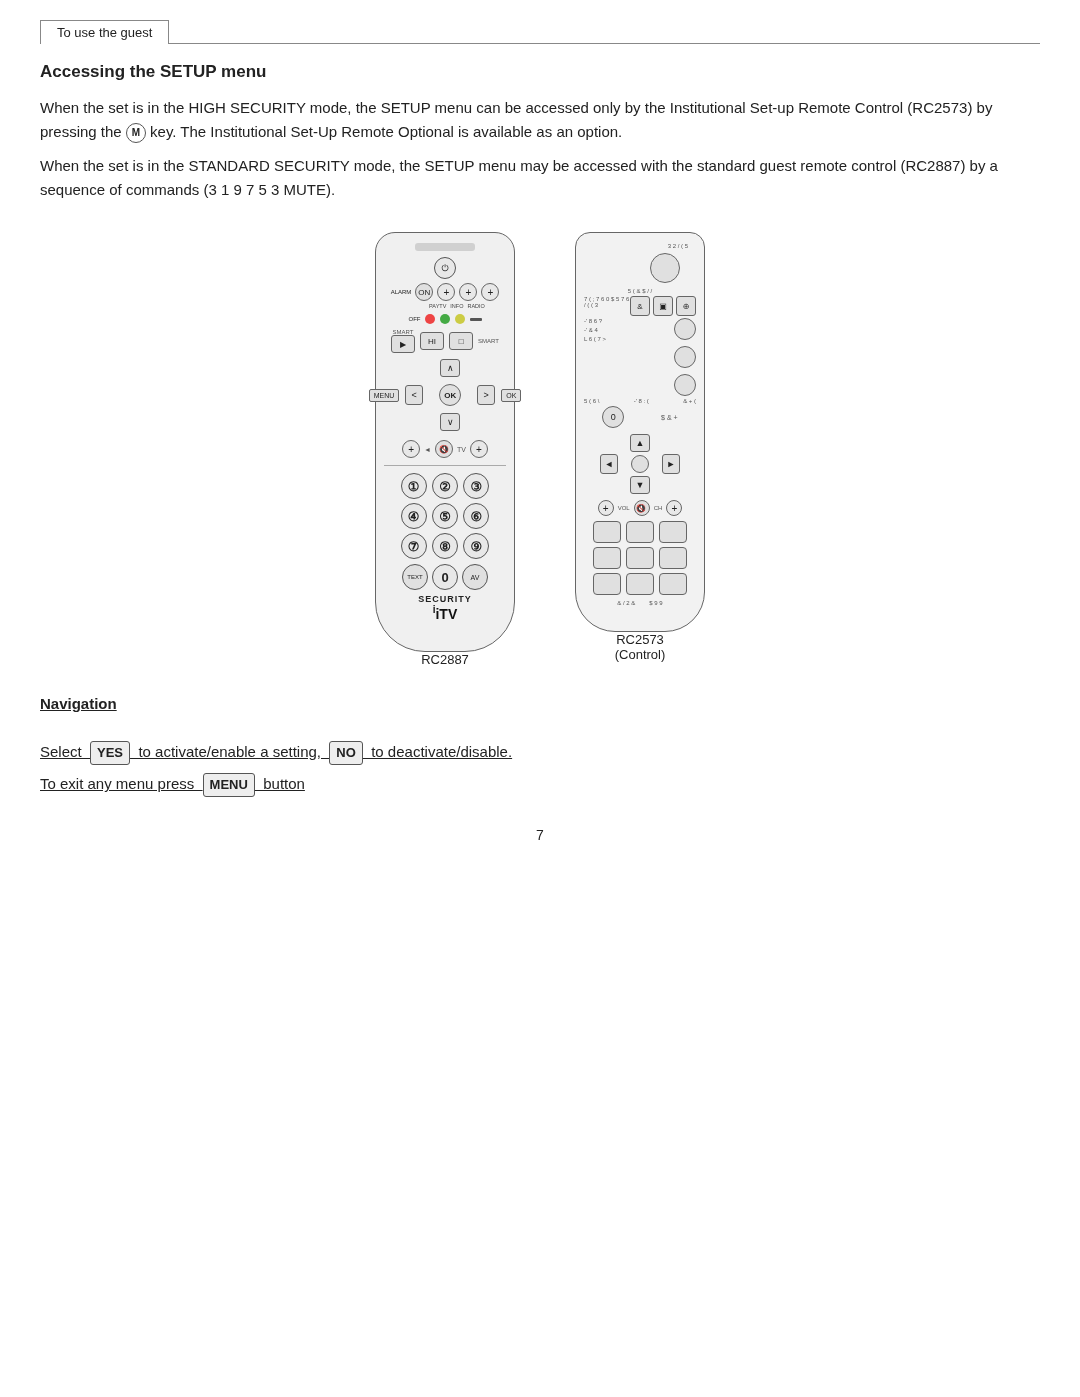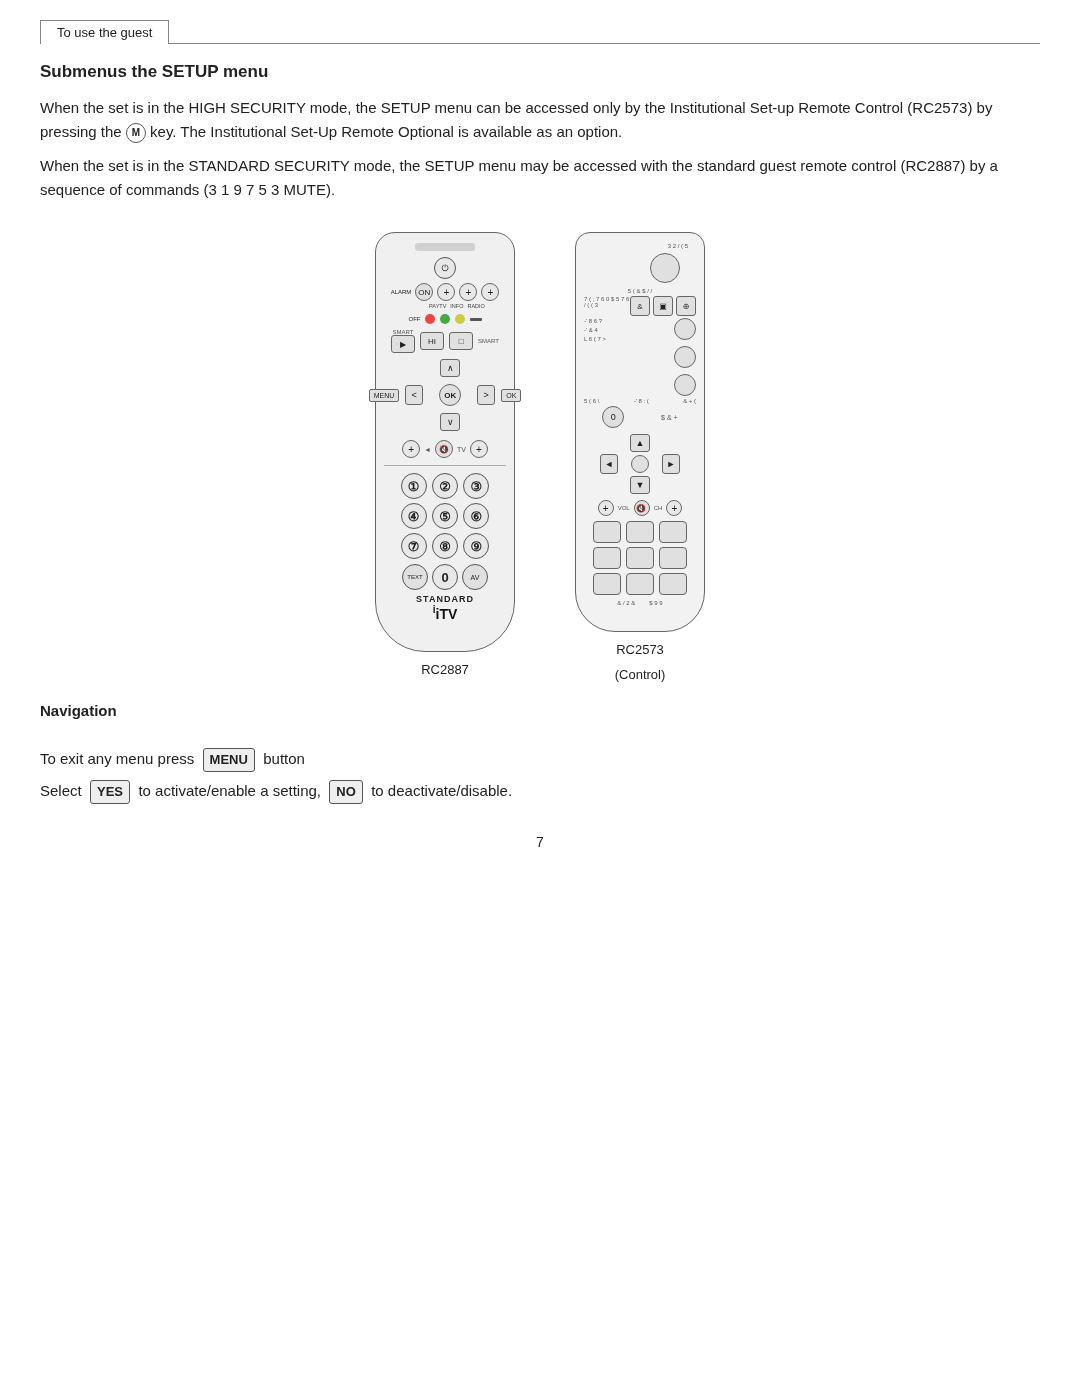--- a/index.html
+++ b/index.html
@@ -52,21 +52,21 @@
     }
 
     .remote-col {
       display: flex;
       flex-direction: column;
       align-items: center;
     }
 
     .remote-label {
       font-size: 13px;
-      margin-top: 10px;
+      margin-top: 0;
       text-align: center;
     }
 
     
     .rc2887 {
       width: 140px;
       height: 420px;
       background: #f0f0f0;
       border-radius: 20px 20px 50px 50px;
       border: 1.5px solid #666;
@@ -423,21 +423,22 @@
 
     .rc2573-bottom-labels {
       display: flex;
       gap: 14px;
       font-size: 6px;
       color: #555;
       margin-top: 2px;
     }
 
     .nav-section {
-      margin-top: 20px;
+      margin-top: 28px;
+      text-decoration: underline;
     }
 
     .sub-heading {
       font-size: 15px;
       font-weight: bold;
       margin-bottom: 10px;
     }
 
     .page-num {
       text-align: center;
@@ -478,21 +479,21 @@
 </head>
 <body>
 
 
 
 
 <div class="tab-label">To use the guest</div>
 <hr class="top-rule">
 
 
-<div class="section-title">Submenus the SETUP menu</div>
+<div class="section-title">Accessing the SETUP menu</div>
 
 
 <p class="body-text">
   <span>When the set is in the HIGH SECURITY mode, the SETUP menu can be accessed only by the Institutional Set-up Remote Control (RC2573) by pressing the</span>
   <span class="circle-m">M</span>
   <span>key. The Institutional Set-Up Remote Optional is available as an option.</span>
 </p>
 
 
 <p class="body-text">When the set is in the STANDARD SECURITY mode, the SETUP menu may be accessed with the standard guest remote control (RC2887) by a sequence of commands (3 1 9 7 5 3 MUTE).</p>
@@ -578,21 +579,21 @@
         <div class="num-btn">⑨</div>
       </div>
 
       <div class="bottom-row">
         <div class="text-btn" style="font-size:6px;">TEXT</div>
         <div class="num-btn">0</div>
         <div class="text-btn" style="font-size:7px;">AV</div>
       </div>
 
       <div class="brand-section">
-        <div class="brand-philips">STANDARD</div>
+        <div class="brand-philips">SECURITY</div>
         <div class="brand-itv">
           <span style="font-size:10px;vertical-align:super;">i</span><span>iTV</span>
         </div>
       </div>
     </div>
     <div class="remote-label">RC2887</div>
   </div>
 
   <div class="remote-col">
     <div class="rc2573">
@@ -676,23 +677,23 @@
     <div class="remote-label">(Control)</div>
   </div>
 
 </div>
 
 
 <div class="nav-section">
   <div class="sub-heading">Navigation</div>
   <br>
   <p class="circuit-text">
+    Select &nbsp;<span class="inline-btn">YES</span>&nbsp; to activate/enable a setting, &nbsp;<span class="inline-btn">NO</span>&nbsp; to deactivate/disable.
+  </p>
+  <p class="circuit-text">
     To exit any menu press &nbsp;<span class="inline-btn">MENU</span>&nbsp; button
   </p>
-  <p class="circuit-text">
-    Select &nbsp;<span class="inline-btn">YES</span>&nbsp; to activate/enable a setting, &nbsp;<span class="inline-btn">NO</span>&nbsp; to deactivate/disable.
-  </p>
 </div>
 
 <div class="page-num">7</div>
 
 
 
 
 </body></html>

